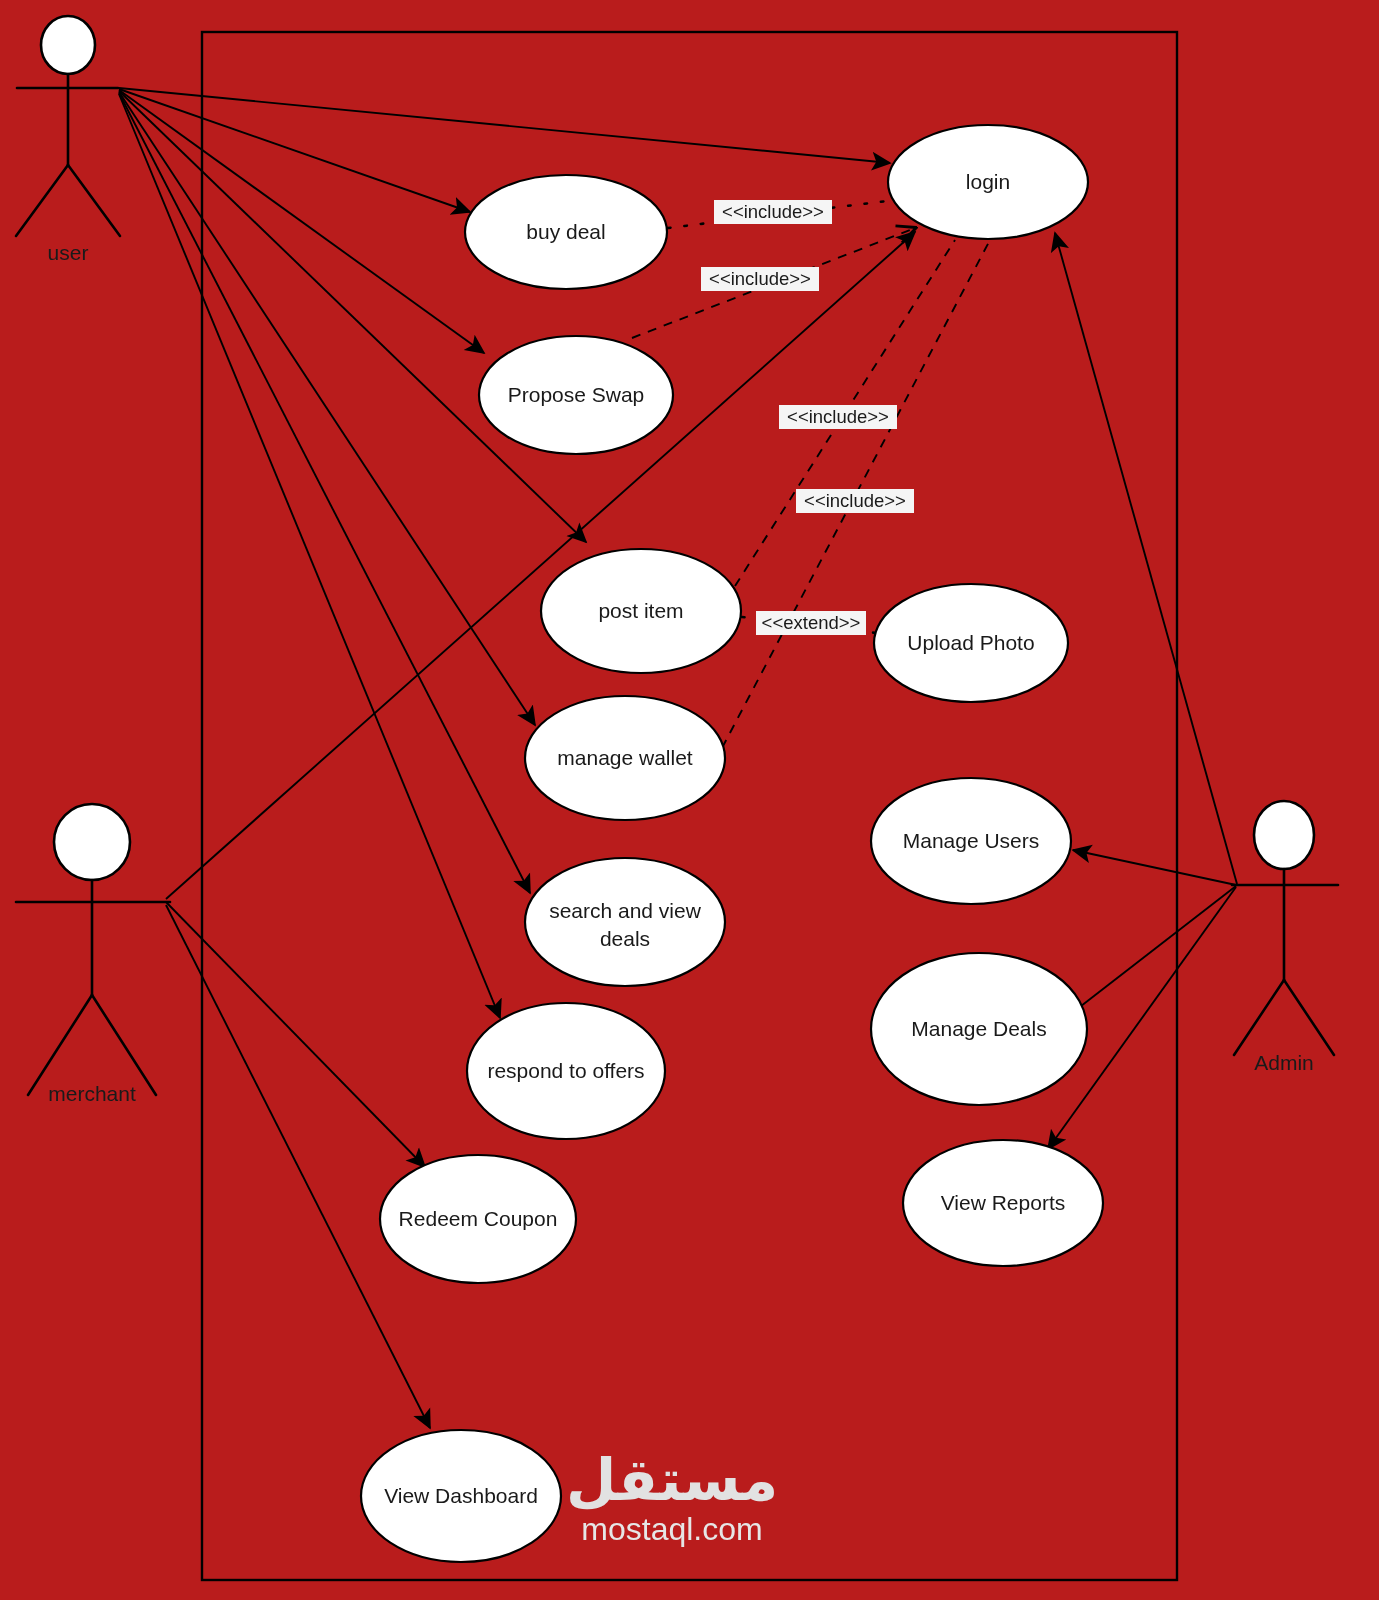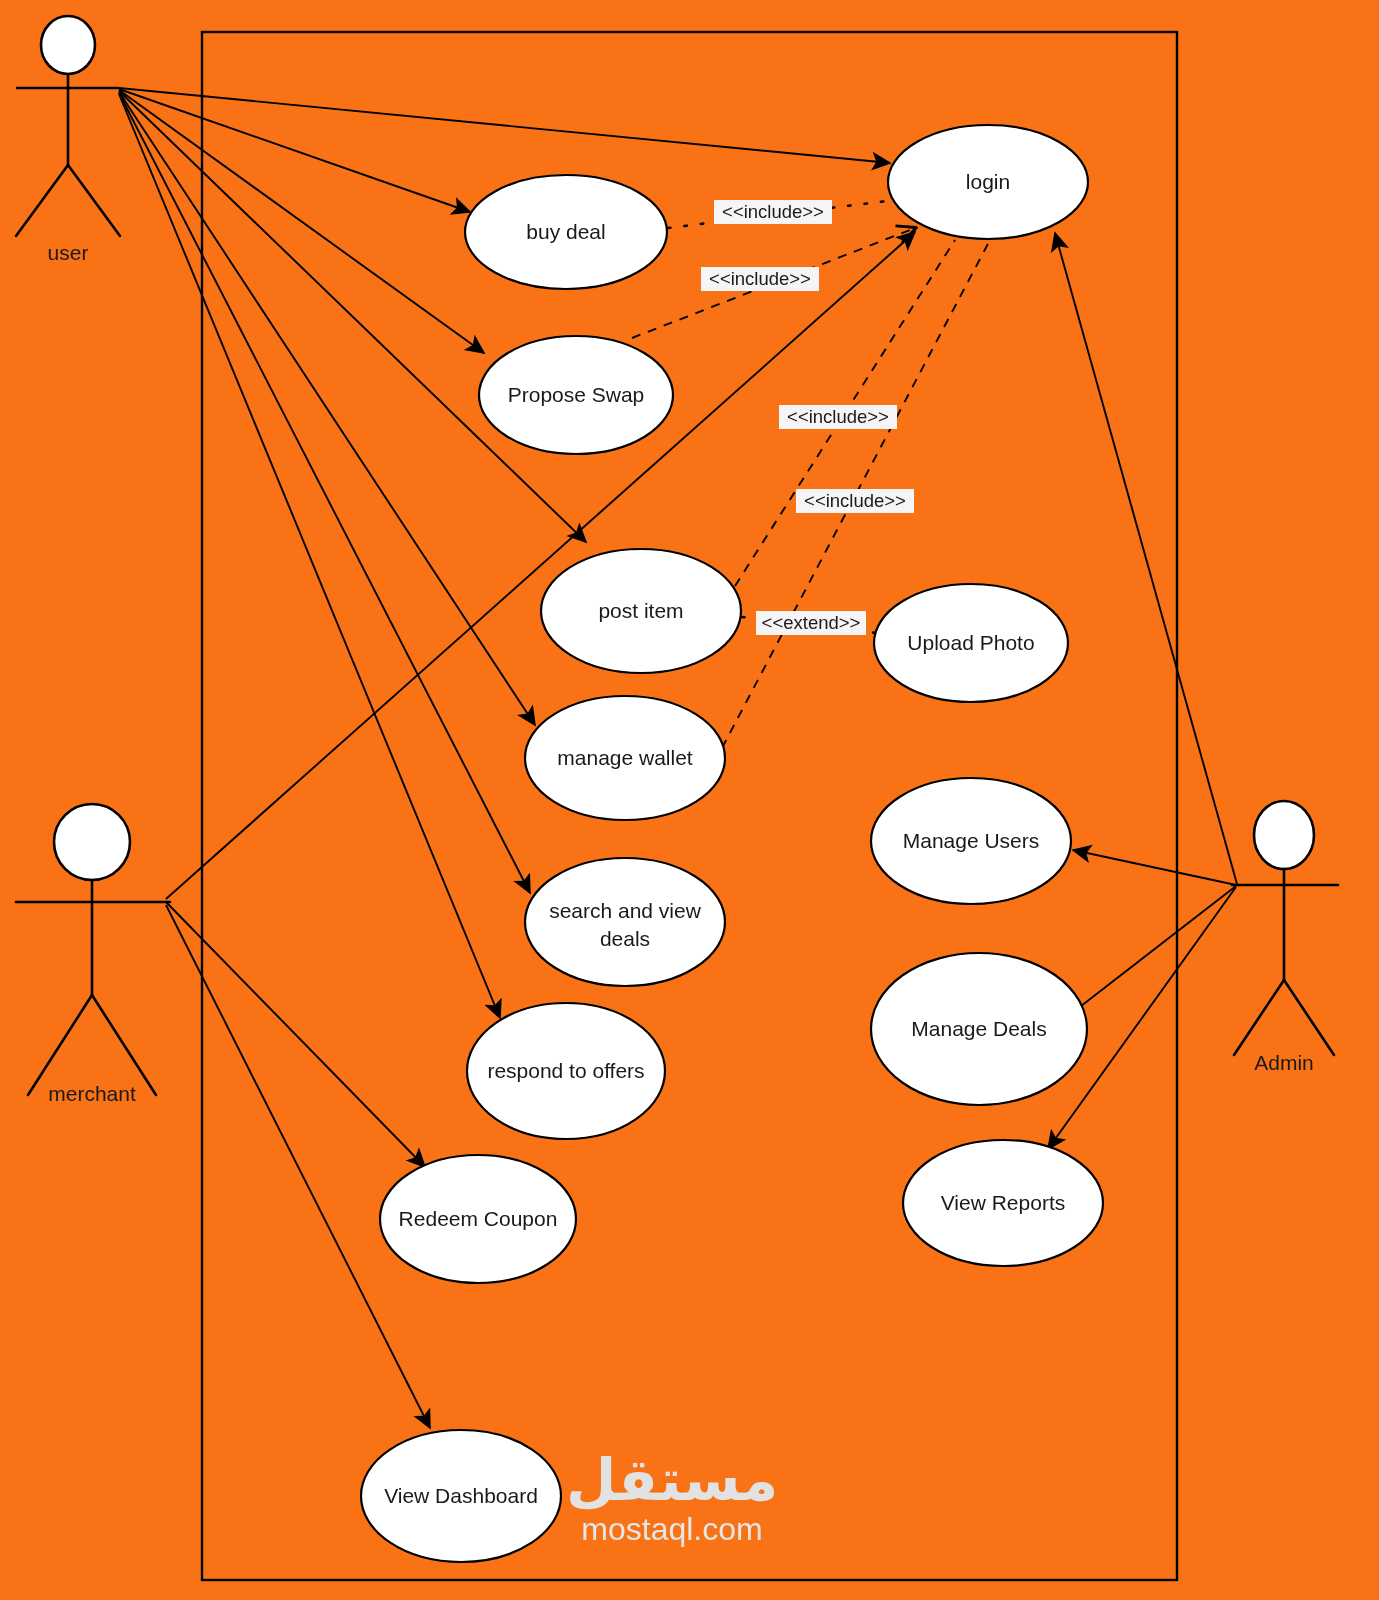--- a/index.html
+++ b/index.html
@@ -7,21 +7,21 @@
     padding: 0;
     background: #f5f5f5;
   }
   body {
     font-family: "Liberation Sans", sans-serif;
   }
   #diagram-root {
     position: relative;
     width: 1379px;
     height: 1600px;
-    background: #f97316;
+    background: #b91c1c;
     overflow: hidden;
   }
   svg#uml-canvas {
     position: absolute;
     top: 0;
     left: 0;
     width: 1379px;
     height: 1600px;
     display: block;
   }

